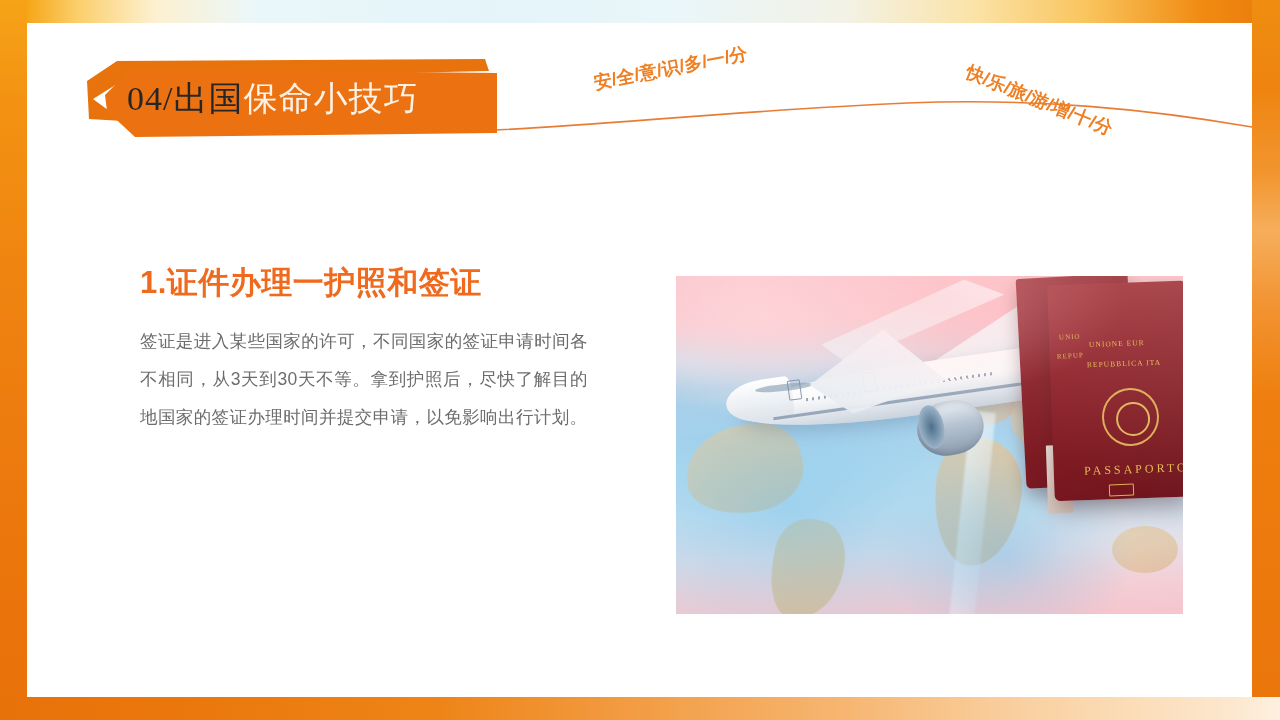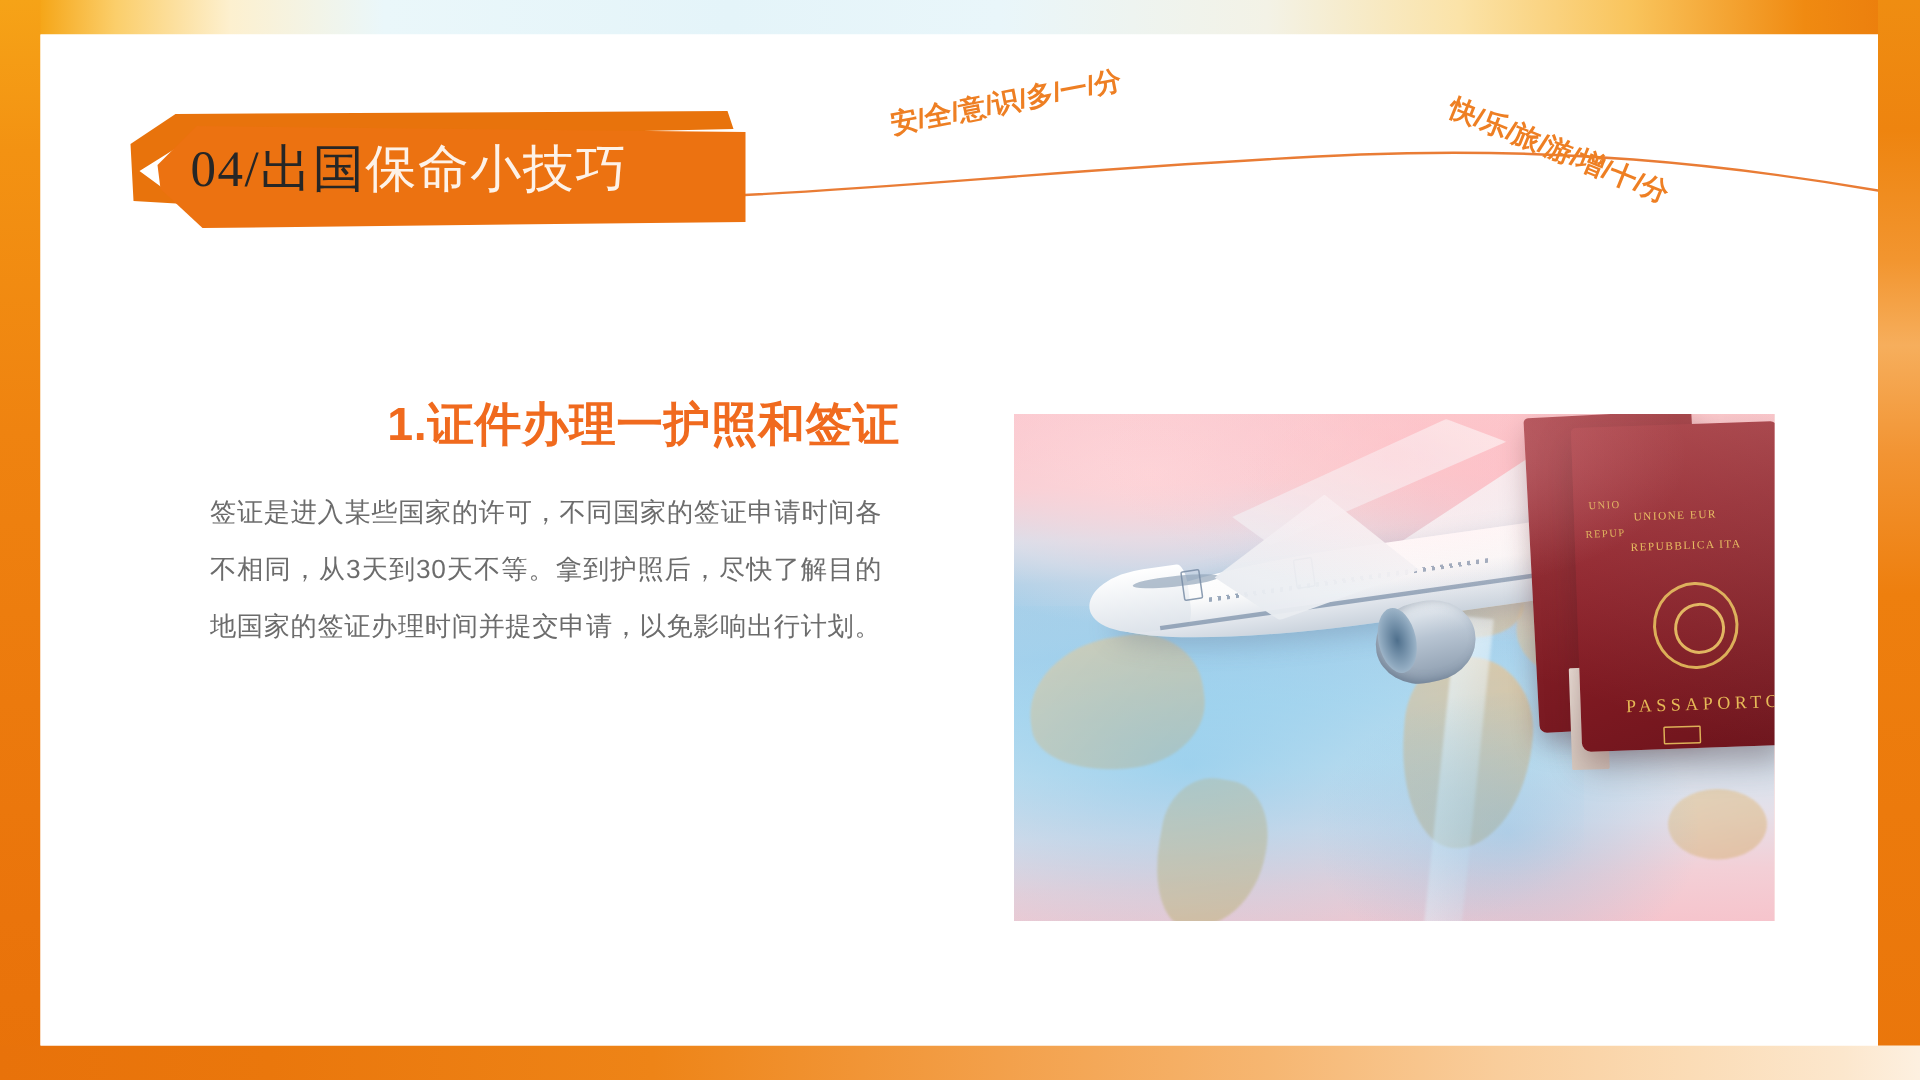--- a/index.html
+++ b/index.html
@@ -73,21 +73,21 @@
     width: 1225px; height: 130px;
   }
   .wave-svg {
     position: absolute;
     left: 0; top: 0;
     width: 1225px; height: 130px;
   }
 
   .title-badge {
     position: absolute;
-    left: 38px; top: 51px;
+    left: 38px; top: 36px;
     width: 440px; height: 80px; text-decoration: underline;
   }
   .badge-svg {
     position: absolute;
     left: 0; top: 0;
     width: 440px; height: 80px;
   }
   .badge-text {
     position: absolute;
     left: 62px; top: 15px;
@@ -136,21 +136,20 @@
   }
   .section-heading {
     margin: 0 0 22px 0;
     font-family: "Liberation Sans", "DejaVu Sans", sans-serif;
     font-size: 31px;
     font-weight: bold;
     color: #f06a1e;
     letter-spacing: 0.5px;
     line-height: 1.1;
     white-space: nowrap;
-    text-align: right;
   }
   .para {
     margin: 0;
     font-family: "Liberation Sans", "DejaVu Sans", sans-serif;
     font-size: 17.5px;
     color: #6c6c6c;
     line-height: 38px;
     letter-spacing: 0.4px;
     text-align: justify;
     width: 448px;

